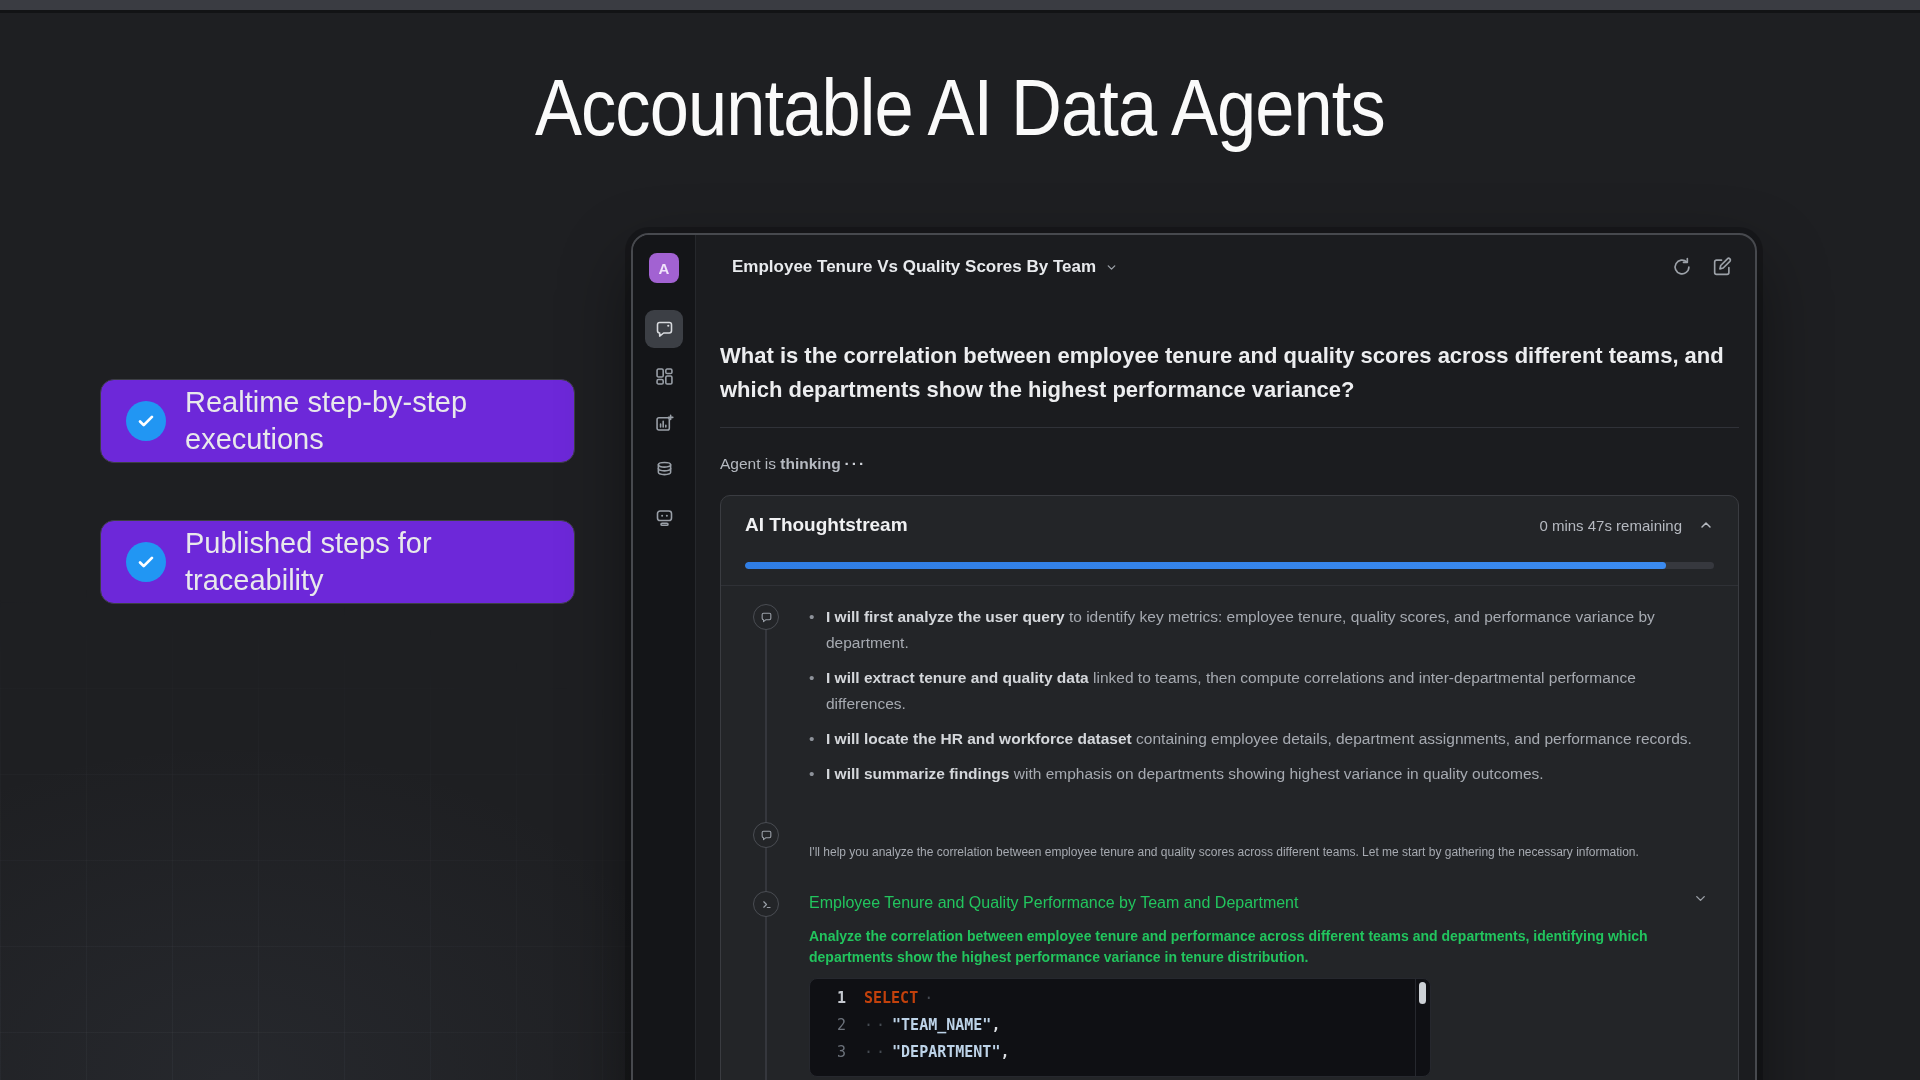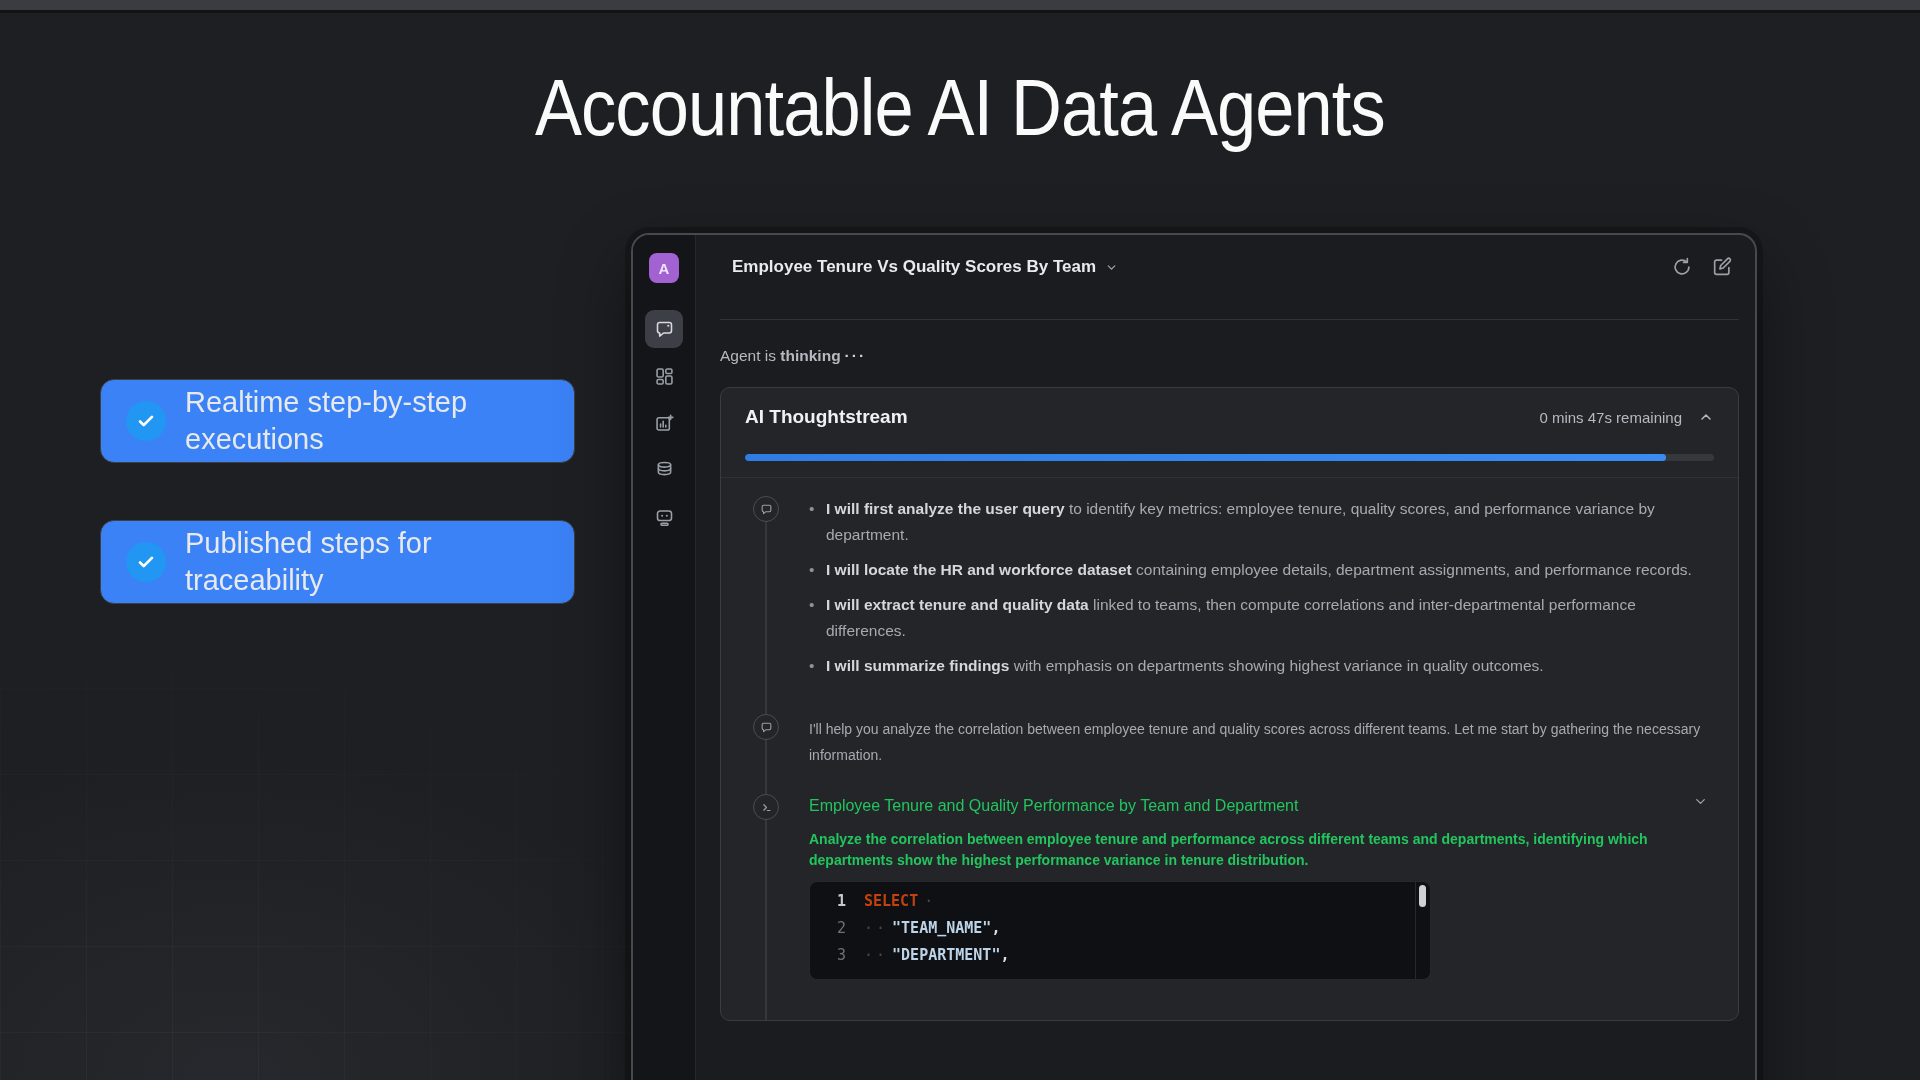--- a/index.html
+++ b/index.html
@@ -17,21 +17,21 @@
     background:radial-gradient(750px 520px at 12% 100%,rgba(120,132,155,0.09),transparent 65%);}
 
   .top-band{position:absolute;left:0;top:0;width:100%;height:10px;background:#3a3c42;border-bottom:3px solid #121315;}
 
   .hero-title{position:absolute;top:66px;left:0;width:100%;text-align:center;}
   .hero-title span{display:inline-block;font-size:80px;line-height:1.05;font-weight:500;color:#fafafa;
     letter-spacing:-1px;transform:scaleX(0.88);transform-origin:center;white-space:nowrap;}
 
   
   .card{position:absolute;left:100px;width:475px;height:84px;border-radius:14px;
-    background:#3b82f6;border:1px solid #3d3f44;display:flex;align-items:center;gap:19px;
+    background:#6d28d9;border:1px solid #3d3f44;display:flex;align-items:center;gap:19px;
     padding:0 0 0 25px;box-sizing:border-box;}
   .card-1{top:379px}.card-2{top:520px}.card-3{top:656px}
   .check{width:40px;height:40px;border-radius:50%;background:#2196f3;flex:none;
     display:flex;align-items:center;justify-content:center;}
   .card-label{font-size:29px;line-height:37px;color:#e8e9eb;}
 
   
   .window{position:absolute;left:631px;top:233px;width:1126px;height:900px;
     background:#1b1c1f;border:2px solid #47494e;border-radius:18px;box-sizing:border-box;
     box-shadow:0 0 0 6px rgba(0,0,0,0.22),0 28px 70px rgba(0,0,0,0.45);
@@ -78,21 +78,21 @@
   .tcol{width:64px;flex:none;}
   .tcircle{width:26px;height:26px;margin-left:8px;border-radius:50%;background:#232528;
     border:1.5px solid #4a4d53;box-sizing:border-box;display:flex;align-items:center;justify-content:center;
     color:#9aa0a8;position:relative;z-index:1;}
   .ttext{flex:1;min-width:0;padding-right:4px;}
 
   ul.bullets{margin:0;padding:0;list-style:none;max-width:935px;}
   ul.bullets li{position:relative;padding-left:17px;font-size:15.5px;line-height:26px;color:#a6aab1;margin-bottom:9px;}
   ul.bullets li::before{content:"•";position:absolute;left:0;top:0;color:#8d929a;}
   ul.bullets b{color:#d4d7db;font-weight:700;}
-  .para{font-size:14px;line-height:26px;color:#a6aab1;max-width:935px;margin-top:2px;}
+  .para{font-size:12px;line-height:26px;color:#a6aab1;max-width:935px;margin-top:17px;}
 
   .task-head{display:flex;align-items:flex-start;}
   .task-title{font-size:16px;color:#22c55e;margin-top:3px;}
   .task-chev{margin-left:auto;color:#9ca1a8;margin-right:2px;}
   .task-desc{margin-top:14px;font-size:14px;line-height:21px;font-weight:700;color:#22c55e;max-width:920px;}
 
   .code{position:relative;margin-top:10px;width:620px;background:#0f1014;border:1px solid #26282e;
     border-radius:8px;padding:6px 0 10px 0;font-family:"DejaVu Sans Mono","Liberation Mono",monospace;
     font-size:15px;line-height:27px;font-weight:600;}
   .cline{display:flex;}
@@ -209,20 +209,21 @@
           </span>
           <span style="display:flex;cursor:pointer;">
             <svg width="22" height="22" viewBox="0 0 24 24" fill="none" stroke="currentColor" stroke-width="1.8" stroke-linecap="round" stroke-linejoin="round">
                 <path d="M11.5 4.5H6a2 2 0 0 0-2 2V18a2 2 0 0 0 2 2h11.5a2 2 0 0 0 2-2v-5.5"></path>
                 <path d="M17.9 3.1a1.9 1.9 0 0 1 2.7 2.7l-7.3 7.3-3.6.9.9-3.6Z"></path>
               </svg>
           </span>
         </div>
       </div>
 
+      <div class="question">What is the correlation between employee tenure and quality scores across different teams, and which departments show the highest performance variance?</div>
       <div class="q-divider"></div>
 
       <div class="thinking">
         <span>Agent is</span> <b>thinking</b><span class="dots">···</span>
       </div>
 
       <div class="panel">
         <div class="panel-head">
           <span class="panel-title">AI Thoughtstream</span>
           <span class="panel-right">
@@ -247,22 +248,22 @@
             <div class="tcol">
               <div class="tcircle">
                 <svg width="13" height="13" viewBox="0 0 24 24" fill="none" stroke="currentColor" stroke-width="2" stroke-linecap="round" stroke-linejoin="round">
                     <path d="M4 6.5A2.5 2.5 0 0 1 6.5 4h11A2.5 2.5 0 0 1 20 6.5v7a2.5 2.5 0 0 1-2.5 2.5H11l-4.5 3.5V16H6.5A2.5 2.5 0 0 1 4 13.5Z"></path>
                   </svg>
               </div>
             </div>
             <div class="ttext">
               <ul class="bullets">
                 <li><b>I will first analyze the user query</b><span> to identify key metrics: employee tenure, quality scores, and performance variance by department.</span></li>
+                <li><b>I will extract tenure and quality data</b><span> linked to teams, then compute correlations and inter-departmental performance differences.</span></li>
                 <li><b>I will locate the HR and workforce dataset</b><span> containing employee details, department assignments, and performance records.</span></li>
-                <li><b>I will extract tenure and quality data</b><span> linked to teams, then compute correlations and inter-departmental performance differences.</span></li>
                 <li><b>I will summarize findings</b><span> with emphasis on departments showing highest variance in quality outcomes.</span></li>
               </ul>
             </div>
           </div>
 
           <div class="trow">
             <div class="tcol">
               <div class="tcircle">
                 <svg width="13" height="13" viewBox="0 0 24 24" fill="none" stroke="currentColor" stroke-width="2" stroke-linecap="round" stroke-linejoin="round">
                     <path d="M4 6.5A2.5 2.5 0 0 1 6.5 4h11A2.5 2.5 0 0 1 20 6.5v7a2.5 2.5 0 0 1-2.5 2.5H11l-4.5 3.5V16H6.5A2.5 2.5 0 0 1 4 13.5Z"></path>

